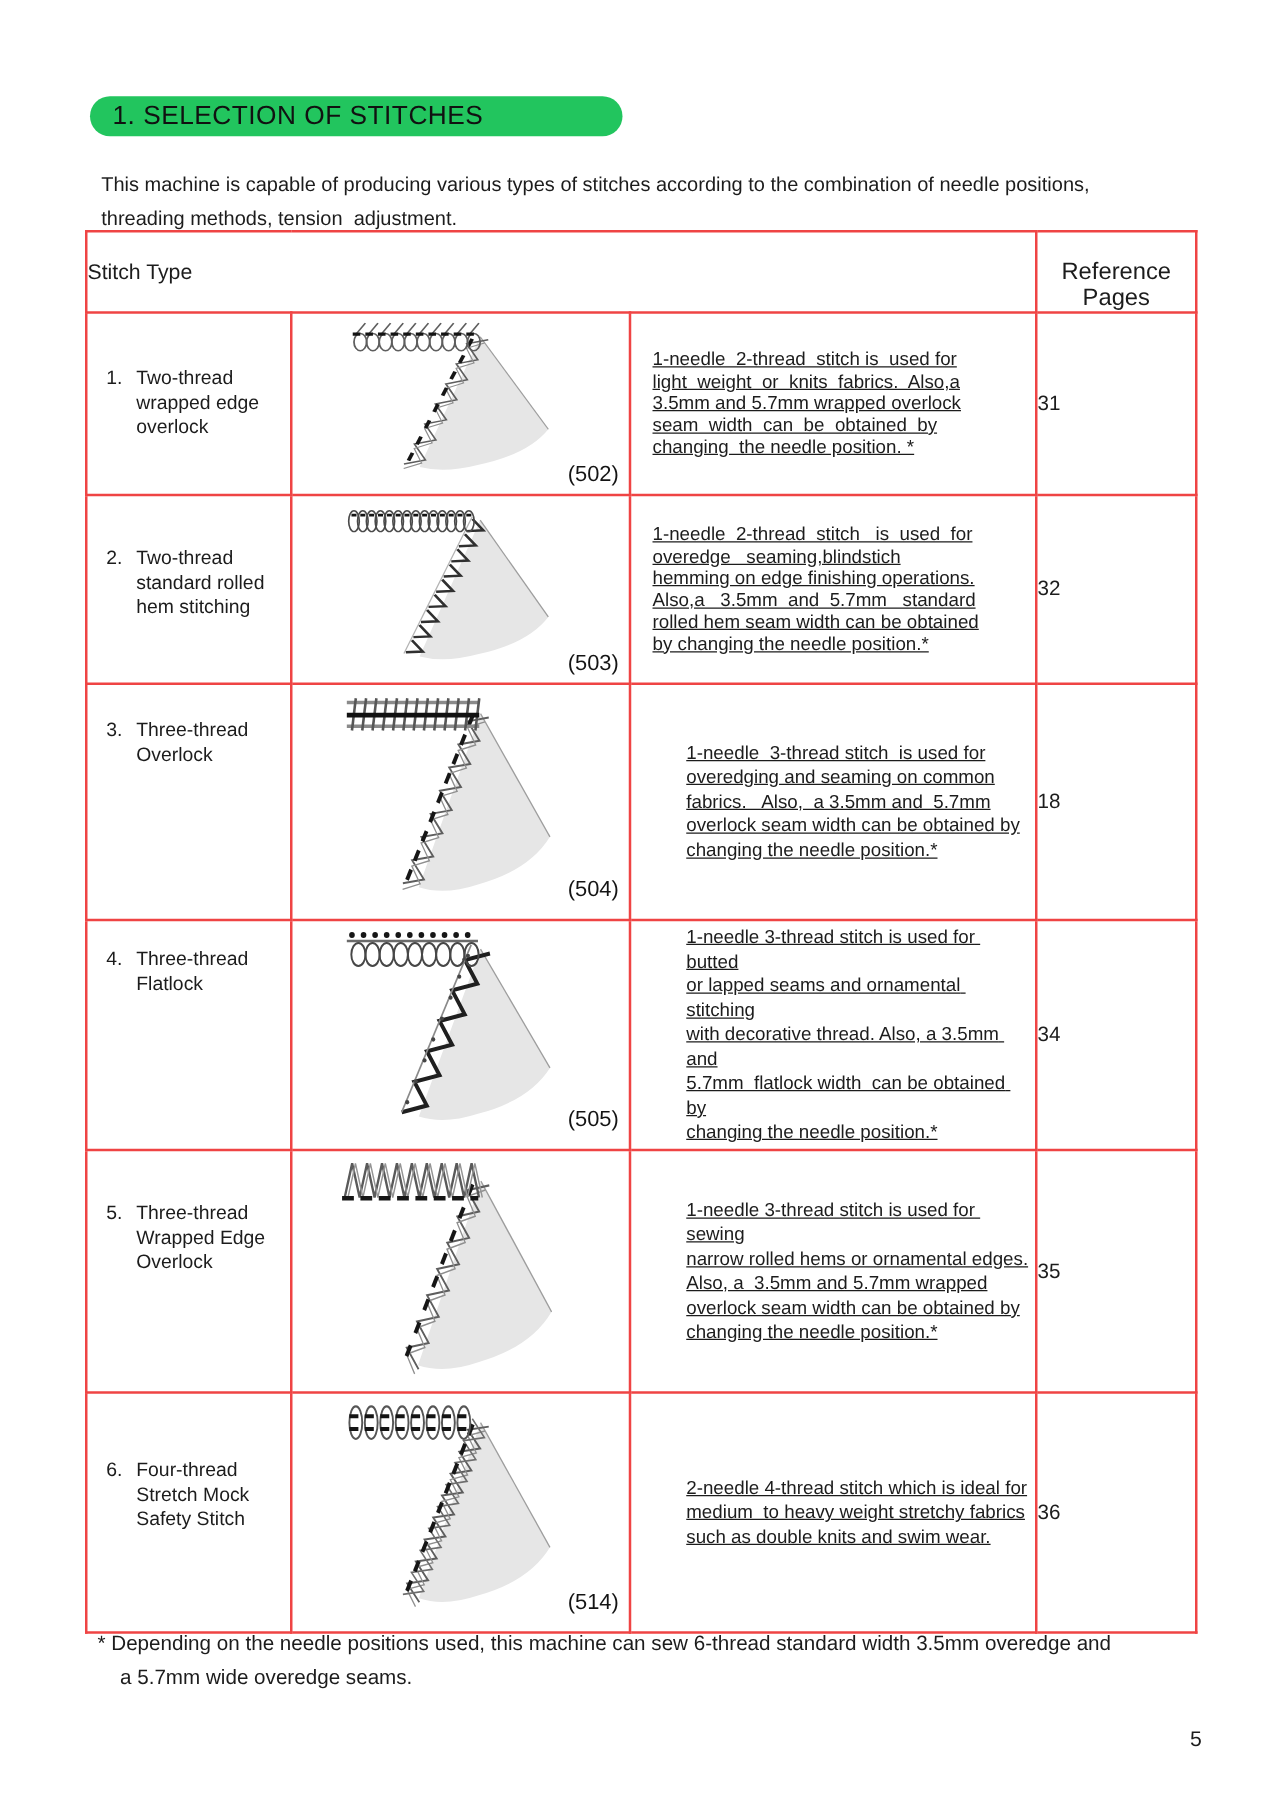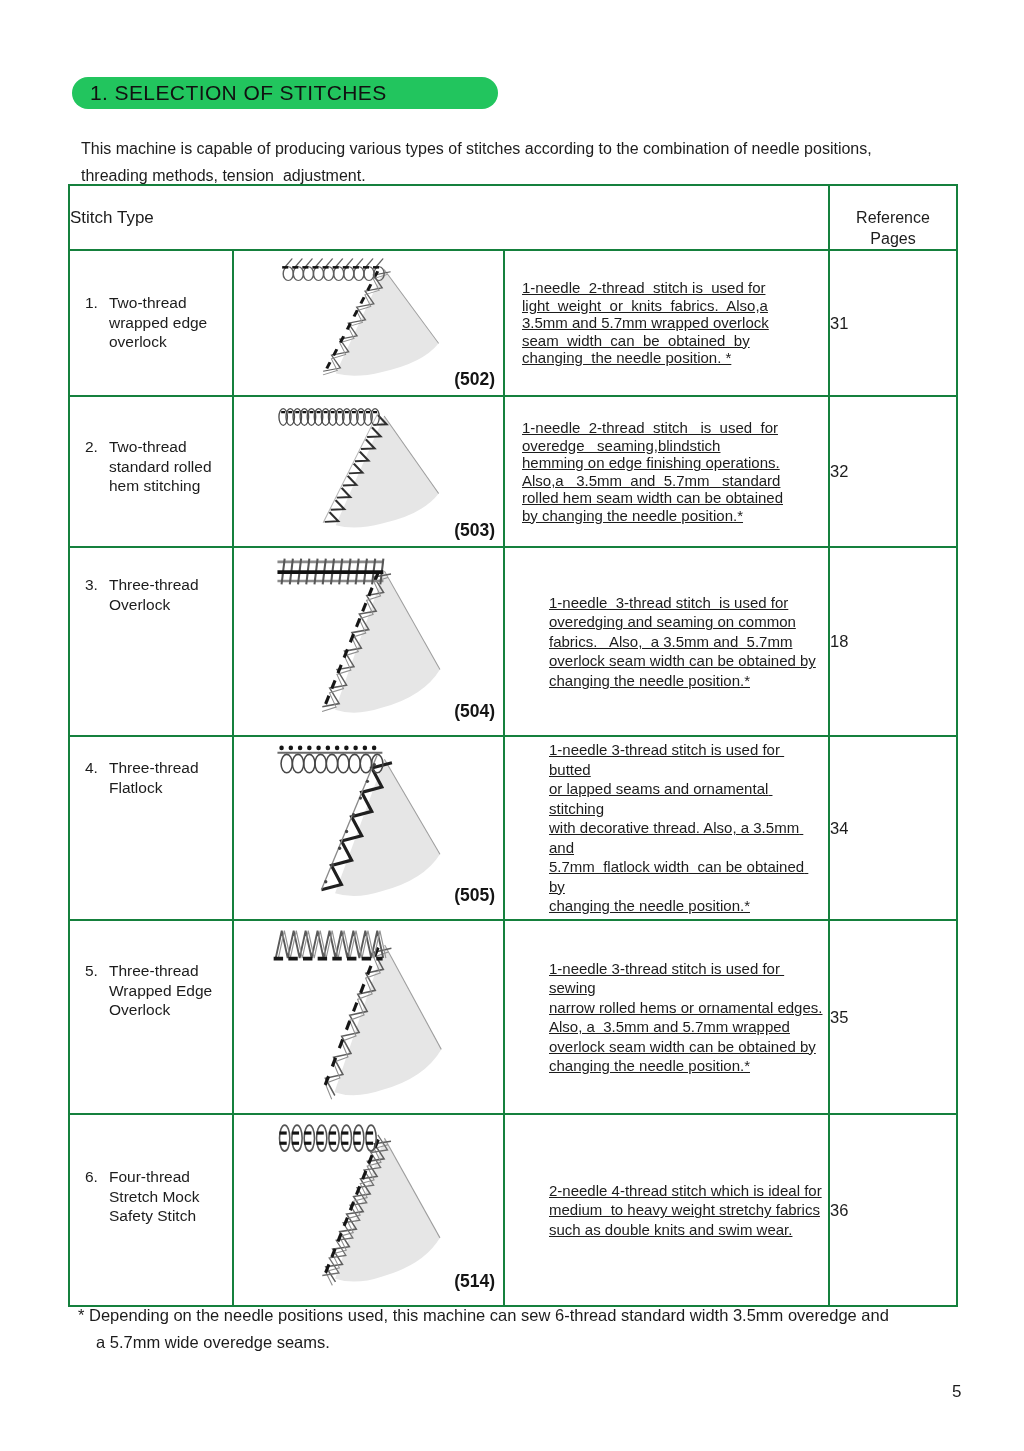--- a/index.html
+++ b/index.html
@@ -18,30 +18,30 @@
   .title-bar span { font-size:21px; letter-spacing:0.4px; color:#111; }
   .intro {
     position:absolute; left:81px; top:135px; width:880px;
     font-size:16px; line-height:27px; white-space:pre-wrap;
   }
   table.stitch-table {
     position:absolute; left:68px; top:184px; width:888px;
     border-collapse:collapse; table-layout:fixed;
   }
   .stitch-table th, .stitch-table td {
-    border:2px solid #15803d; padding:0; position:relative;
+    border:2px solid #ef4444; padding:0; position:relative;
   }
   thead th { height:47px; font-weight:normal; border-bottom-width:3px; vertical-align:middle; }
   .th-stitch { text-align:left; padding-left:32px; font-size:17px; }
-  .th-ref { text-align:center; font-size:16px; line-height:21px; white-space:pre-line; }
+  .th-ref { text-align:center; font-size:19px; line-height:21px; white-space:pre-line; }
   td.c-label { vertical-align:top; font-size:15.5px; line-height:19.5px; }
   .label-row { display:flex; padding-left:15px; }
   .label-num { width:24px; flex:none; }
   .label-text { white-space:pre-line; }
-  td.c-ill { vertical-align:top; text-align:center;font-weight:bold; }
+  td.c-ill { vertical-align:top; text-align:center; }
   td.c-ill svg { display:block; margin:5px auto 0; }
   .code {
     position:absolute; right:8px; bottom:5px; font-size:17.5px; color:#141414;
   }
   tr.r3 .code, tr.r4 .code, tr.r6 .code { bottom:13px;text-align:right; }
   td.c-desc { vertical-align:middle;text-decoration:underline; }
   .desc { padding-left:17px; padding-right:4px; font-size:15px; white-space:pre-wrap; }
   tr.r1 .desc, tr.r2 .desc { line-height:17.5px; }
   tr.r3 .desc, tr.r4 .desc, tr.r5 .desc, tr.r6 .desc { line-height:19.5px;padding-left:44px; }
   td.c-ref { vertical-align:middle; font-size:16.5px; }

